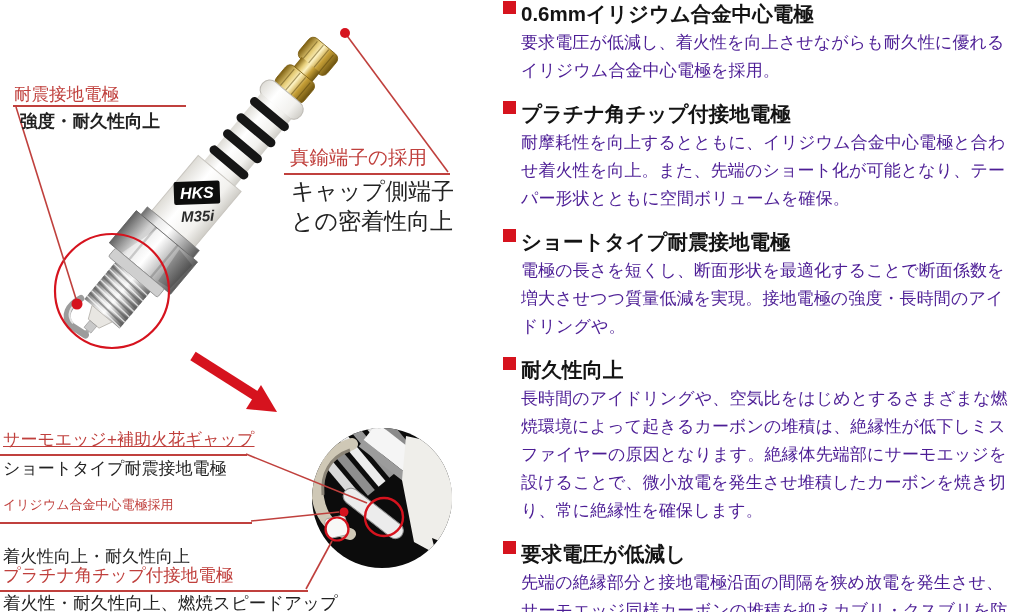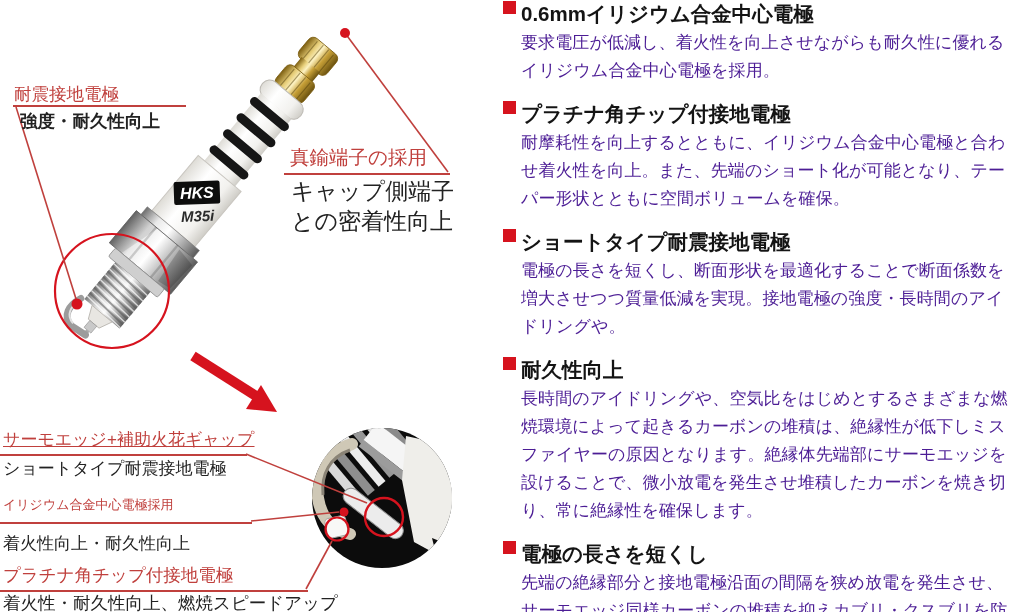--- a/index.html
+++ b/index.html
@@ -16,21 +16,21 @@
   
   .co-title{position:absolute;color:var(--label-red);white-space:nowrap;line-height:1.25;}
   .co-desc{position:absolute;color:#222;white-space:nowrap;line-height:1.32;}
   #c1t{left:14px;top:84px;font-size:17.5px;}
   #c1d{left:20px;top:110px;font-size:17.5px;font-weight:bold;}
   #c2t{left:290px;top:147px;font-size:19.5px;font-family:Liberation Mono, monospace;}
   #c2d{left:291px;top:177px;font-size:23px;line-height:1.3;}
   #c3t{left:3px;top:429px;font-size:17px;text-decoration:underline;}
   #c3d{left:3px;top:458px;font-size:17px;}
   #c4t{left:3px;top:497px;font-size:13px;text-align:center;}
-  #c4d{left:3px;top:533px;font-size:17px;}
+  #c4d{left:3px;top:546px;font-size:17px;}
   #c5t{left:3px;top:565px;font-size:17.5px;}
   #c5d{left:3px;top:592px;font-size:17.5px;}
 
   
   #features{position:absolute;left:503px;top:1px;width:514px;}
   .feature{margin-bottom:16px;}
   .f-title{font-size:20.5px;font-weight:bold;color:#141414;line-height:25px;margin-bottom:3px;
     display:flex;align-items:flex-start;}
   .bullet{display:inline-block;width:13px;height:13px;background:var(--accent);
     margin-right:5px;flex:0 0 auto;}
@@ -226,18 +226,18 @@
     <div class="feature">
       <div class="f-title">
         <span class="bullet"></span>
         <span>耐久性向上</span>
       </div>
       <div class="f-body">長時間のアイドリングや、空気比をはじめとするさまざまな燃焼環境によって起きるカーボンの堆積は、絶縁性が低下しミスファイヤーの原因となります。絶縁体先端部にサーモエッジを設けることで、微小放電を発生させ堆積したカーボンを焼き切り、常に絶縁性を確保します。</div>
     </div>
     <div class="feature">
       <div class="f-title">
         <span class="bullet"></span>
-        <span>電極の長さを短くし</span>
+        <span>要求電圧が低減し</span>
       </div>
       <div class="f-body">先端の絶縁部分と接地電極沿面の間隔を狭め放電を発生させ、サーモエッジ同様カーボンの堆積を抑えカブリ・クスブリを防止します。</div>
     </div>
   </div>
 </div>
 
 </body></html>

